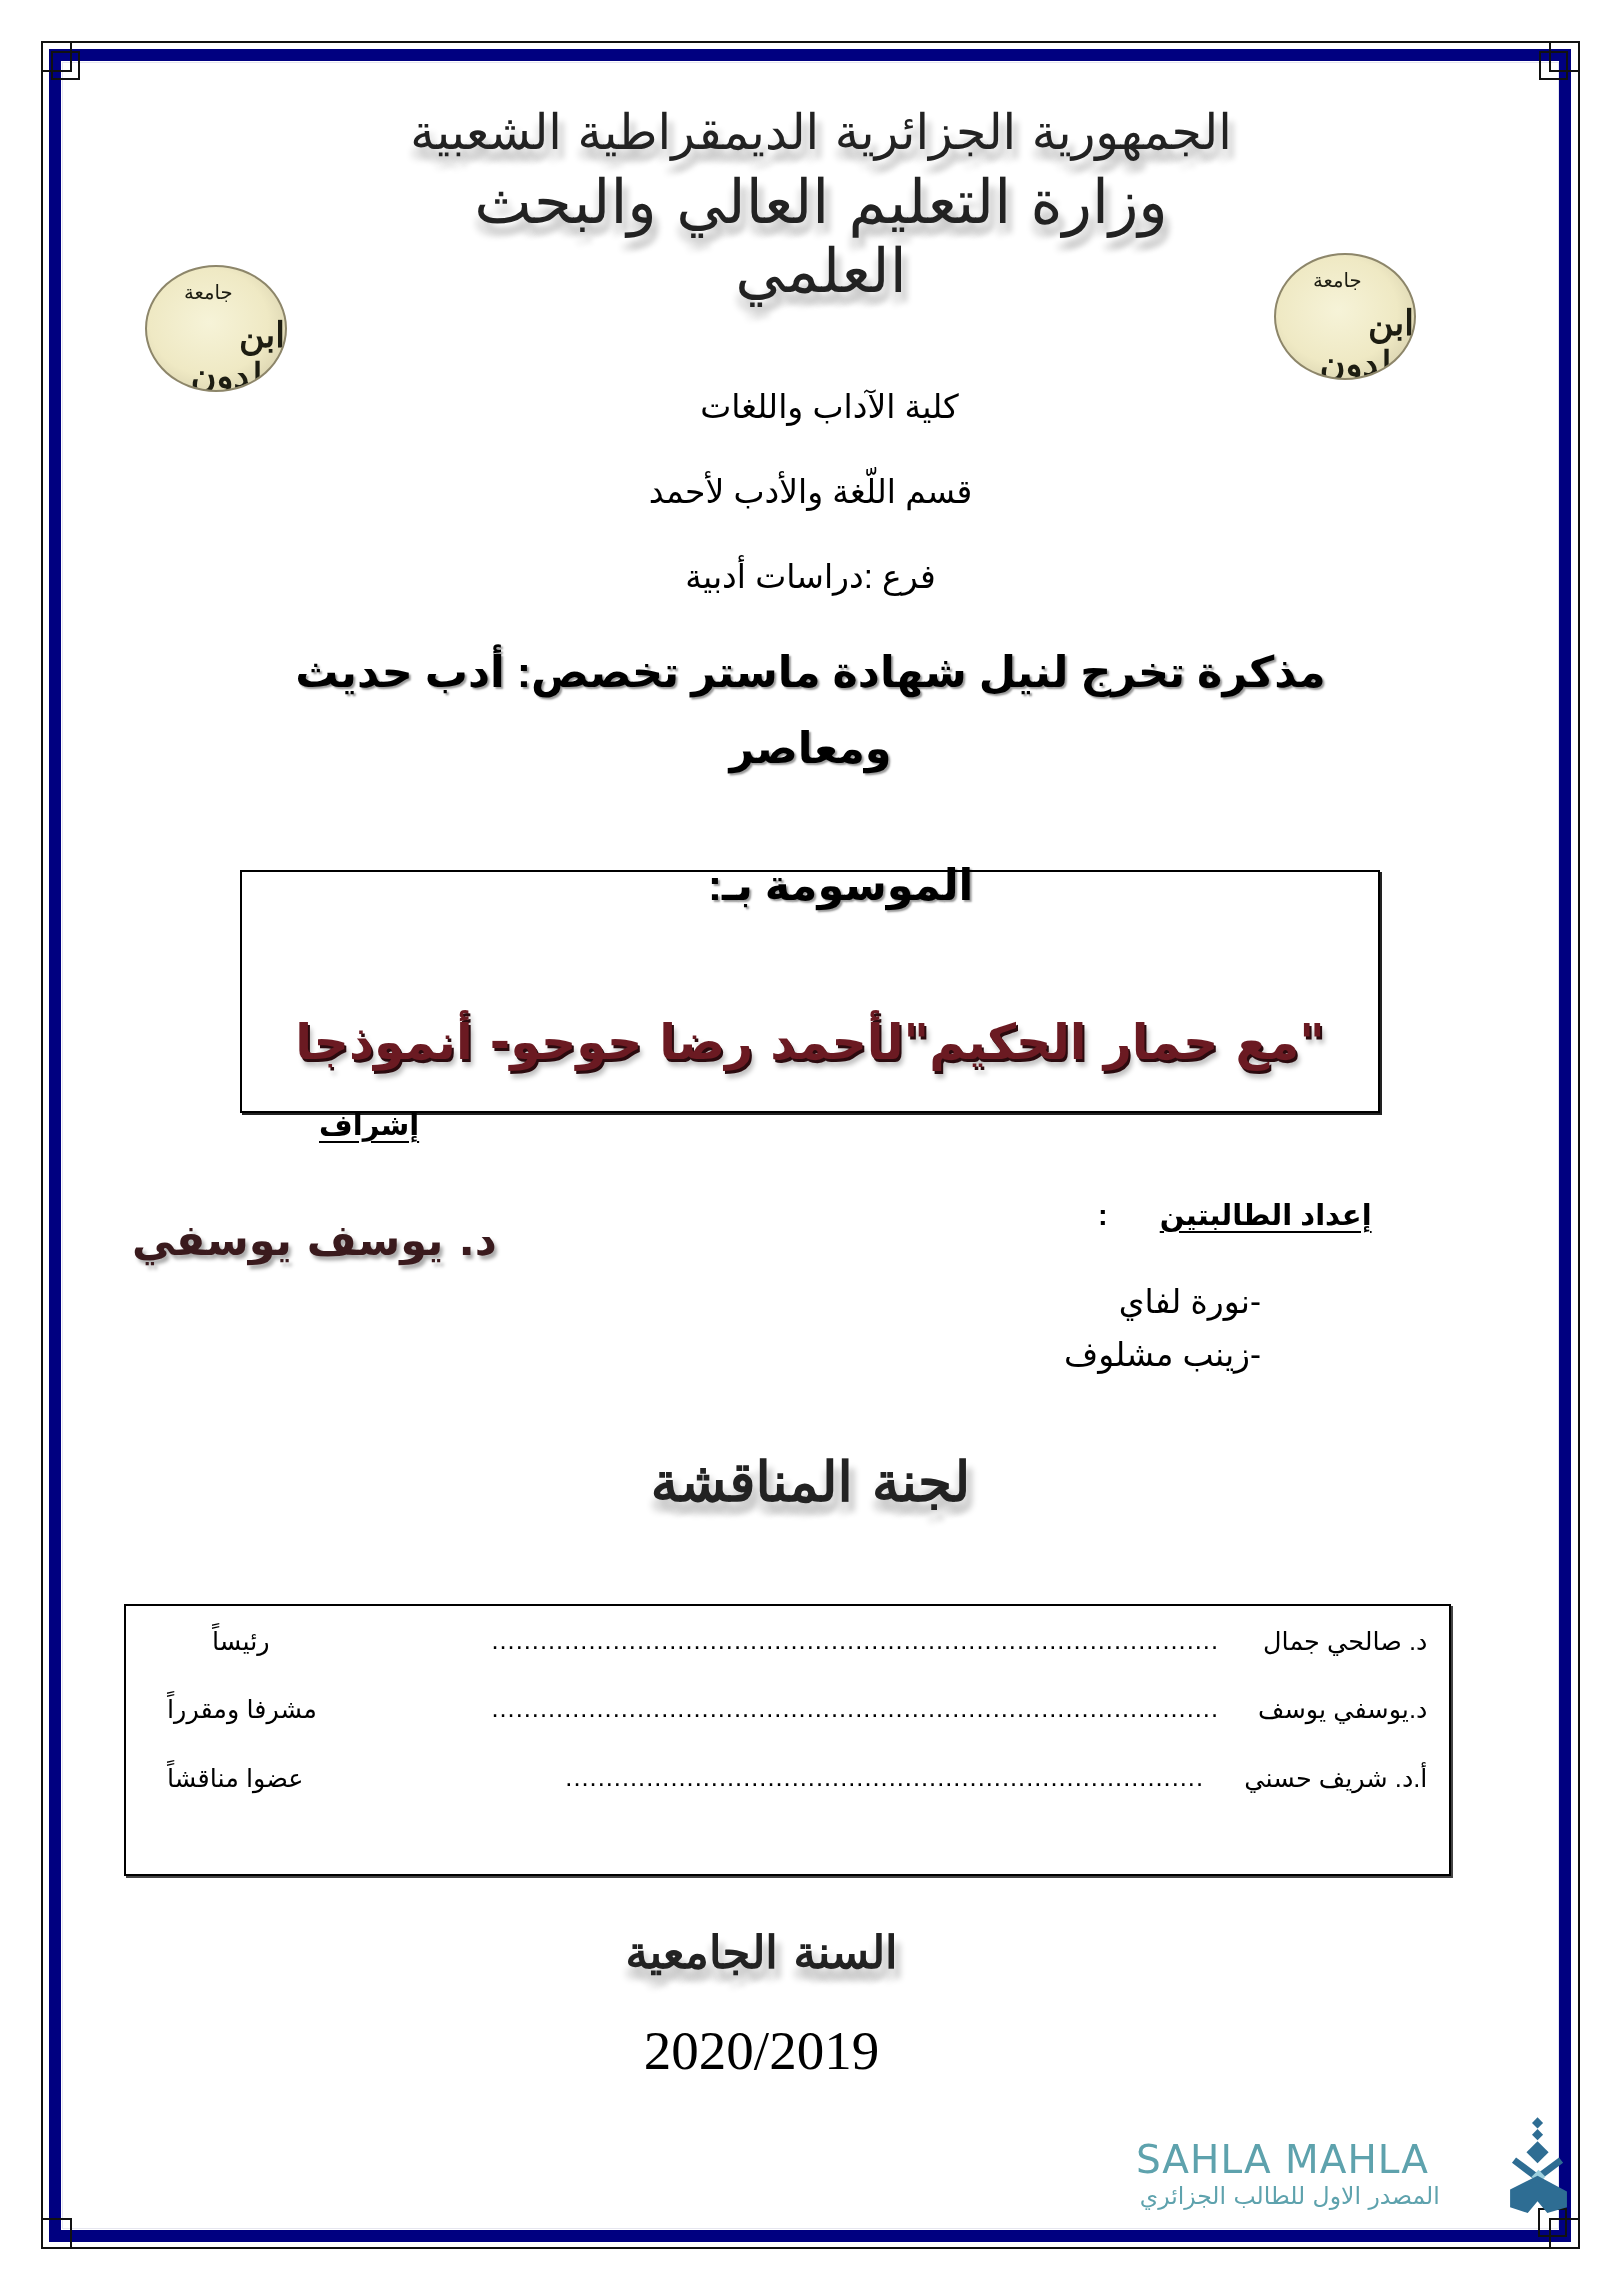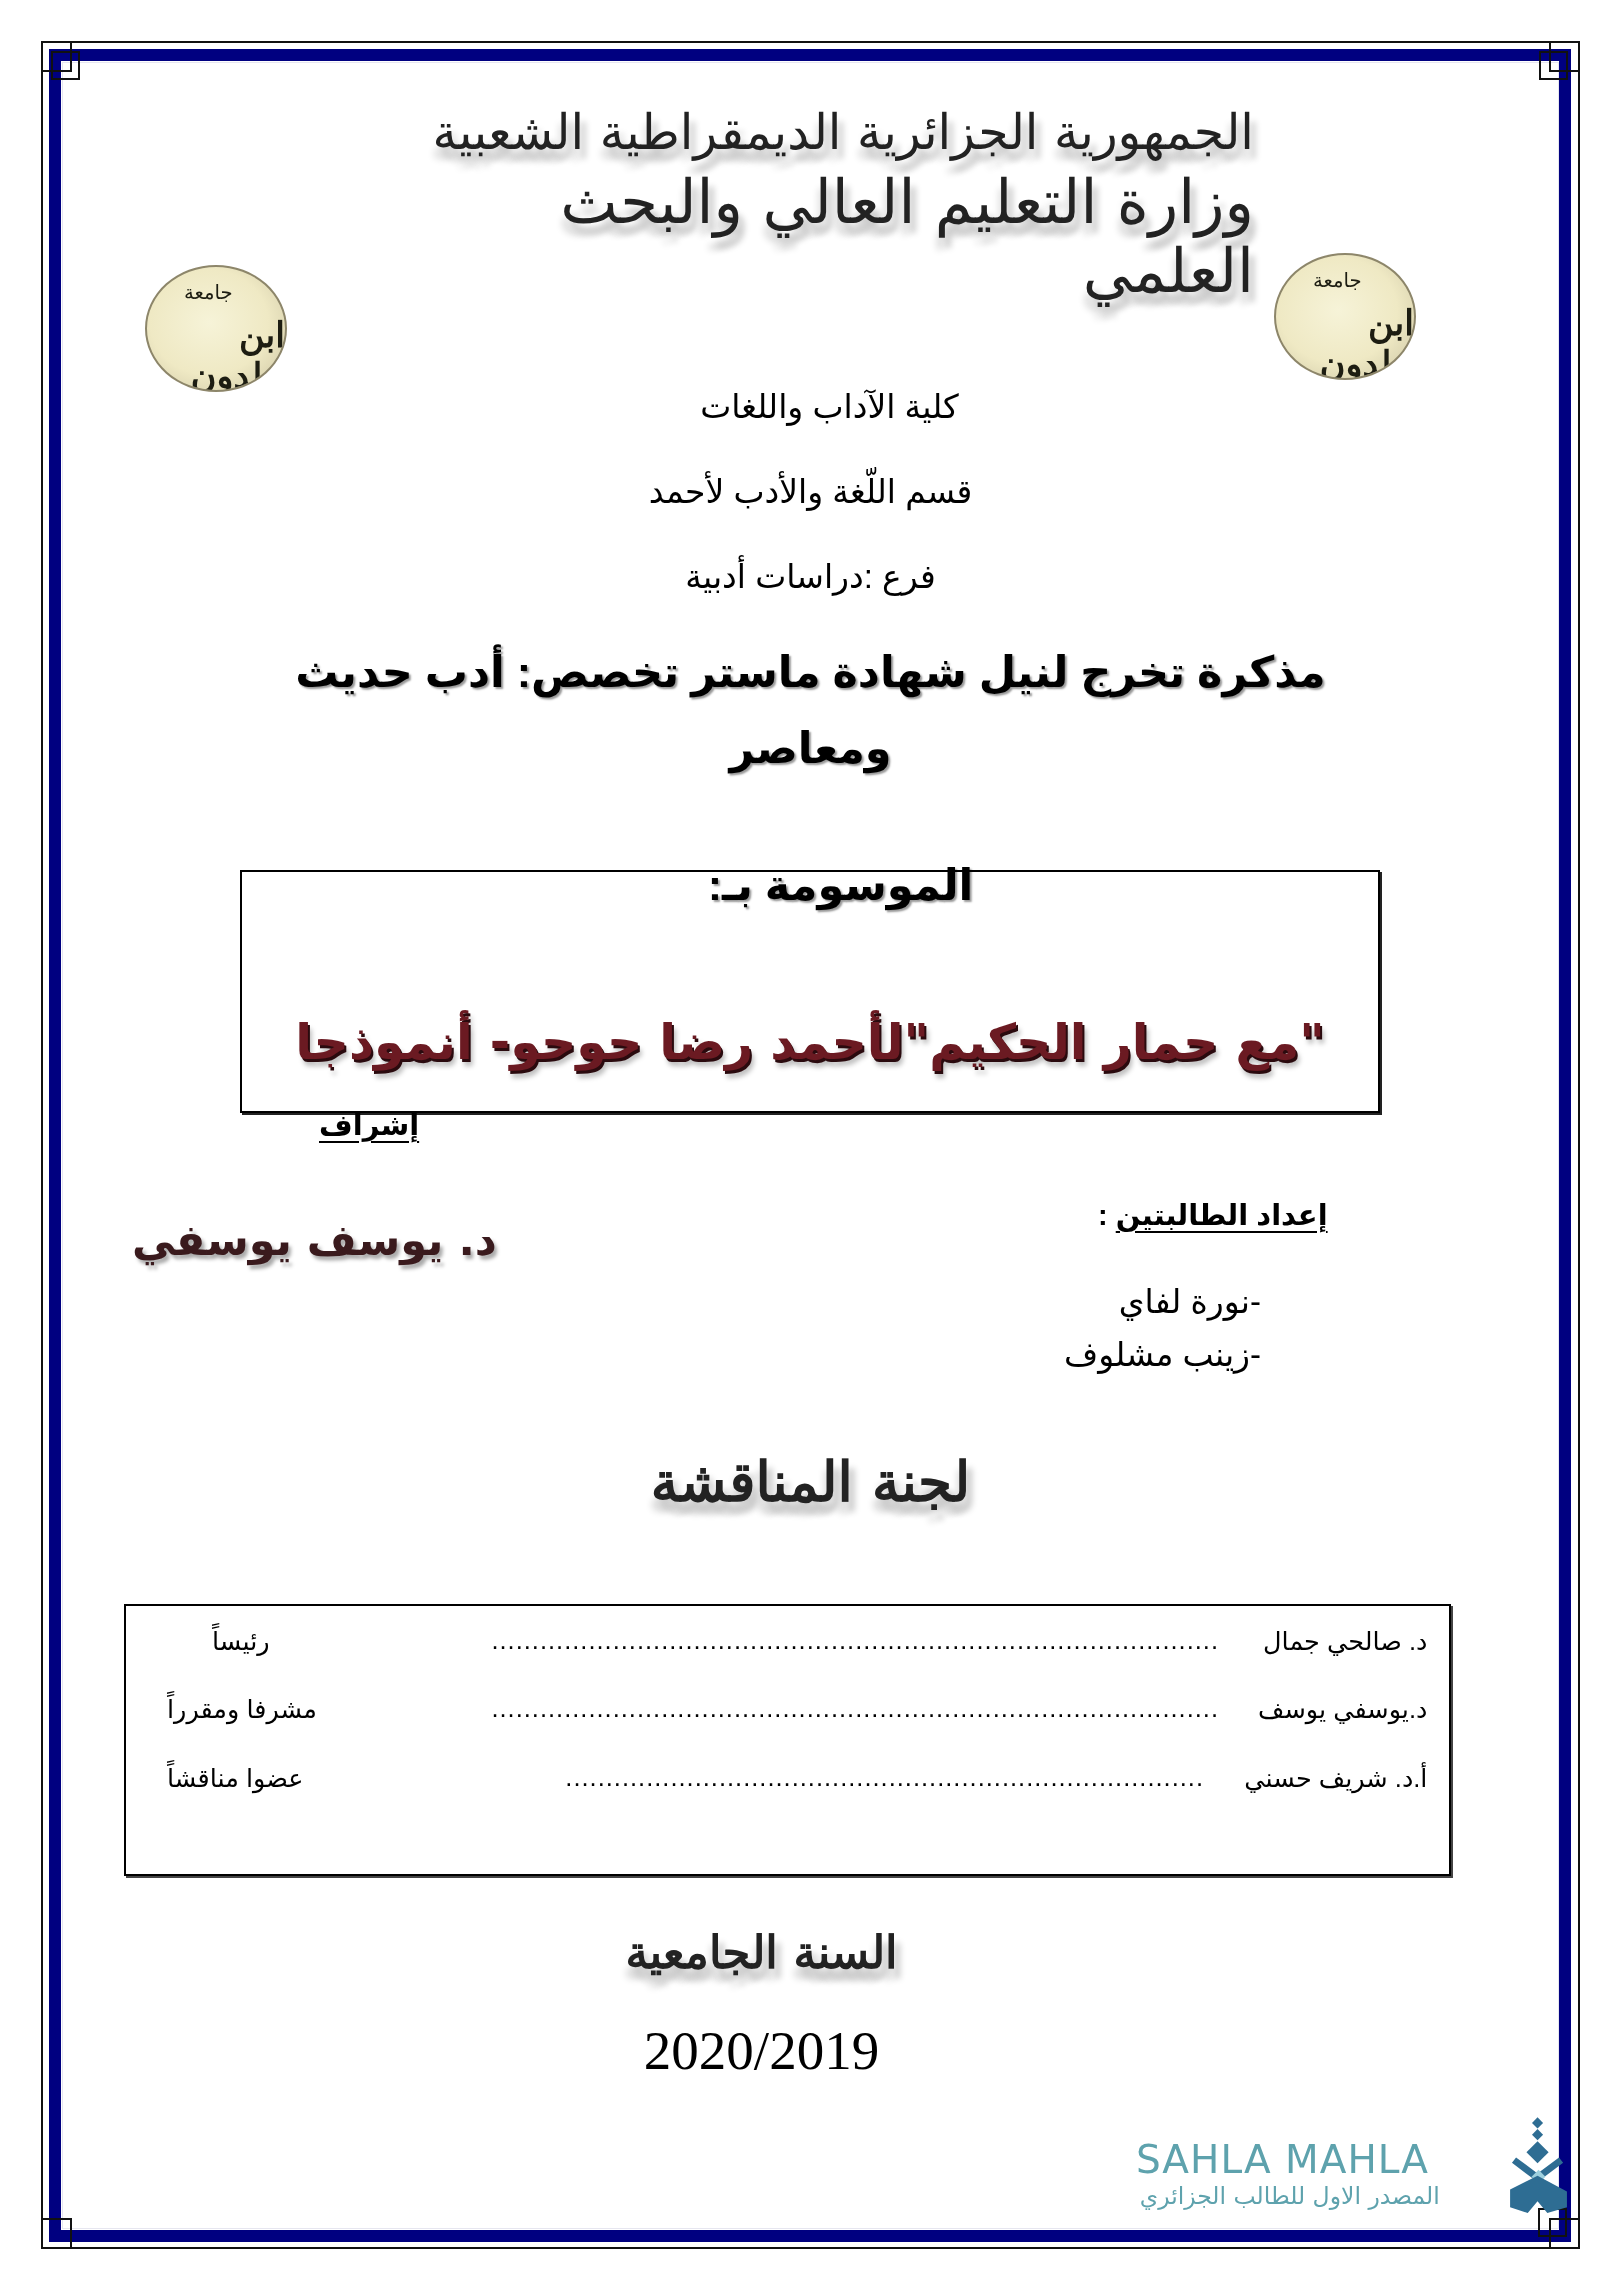--- a/index.html
+++ b/index.html
@@ -39,21 +39,21 @@
 <div class="border-blue"></div>
 <div class="border-inner"></div>
 <div class="corner" style="left:41px;top:41px;"></div>
 <div class="corner" style="left:51px;top:51px;width:29px;height:29px;"></div>
 <div class="corner" style="left:1549px;top:41px;"></div>
 <div class="corner" style="left:1539px;top:51px;width:29px;height:29px;"></div>
 <div class="corner" style="left:41px;top:2218px;"></div>
 <div class="corner" style="left:1549px;top:2218px;"></div>
 <div class="corner" style="left:1538px;top:2208px;width:29px;height:29px;"></div>
 
-<div class="abs rtl calligraphy" style="left:372px; top:98px; width:882px; text-align:right;">
+<div class="abs rtl calligraphy" style="left:380px; top:98px; width:882px; text-align:center;">
   <div style="font-size:49px; line-height:69px;">الجمهورية الجزائرية الديمقراطية الشعبية</div>
   <div style="font-size:61px; line-height:69px;">وزارة التعليم العالي والبحث العلمي</div>
 </div>
 
 <div class="seal" style="left:145px; top:265px;">
   <span style="top:13.7px; left:37px; font-size:19.6px;">جامعة</span>
   <span class="rtl" style="top:47px; left:11.8px; font-size:35px; font-weight:bold;">ابن خلدون</span>
 </div>
 <div class="seal" style="left:1274px; top:253px;">
   <span style="top:13.7px; left:37px; font-size:19.6px;">جامعة</span>
@@ -69,21 +69,21 @@
 <div class="center-line rtl" style="top:860px; font-size:43px; font-weight:bold; text-shadow:2px 2px 2px #999;padding-left:30px;">الموسومة بـ:</div>
 
 <div class="title-box">
   <div class="rtl stylized" style="position:absolute; left:0; right:0; top:142px; text-align:center; font-size:49px;">"مع حمار الحكيم"لأحمد رضا حوحو- أنموذجا</div>
 </div>
 
 <div class="abs rtl" style="left:319px; top:1108px; font-size:29px; font-weight:bold; text-decoration:underline; text-underline-offset:5.9px;">إشراف</div>
 <div class="abs rtl" style="left:132px; top:1215px; font-size:43px; font-weight:bold; color:#3a1a1d; text-shadow:2.9px 3.9px 3.9px #aaa; font-family:'DejaVu Sans', sans-serif;">د. يوسف يوسفي</div>
 
 <div class="abs rtl" style="left:1098px; top:1198px; font-size:29px; font-weight:bold;">
-  <span style="text-decoration:underline; text-underline-offset:5.9px;">إعداد الطالبتين</span>
+  <span style="text-decoration:underline; text-underline-offset:5.9px;margin-left:44px;">إعداد الطالبتين</span>
   <span>:</span>
 </div>
 <div class="abs rtl" style="right:360px; top:1282px; font-size:33px;">-نورة لفاي</div>
 <div class="abs rtl" style="right:360px; top:1335px; font-size:33px;">-زينب مشلوف</div>
 
 <div class="center-line rtl calligraphy" style="top:1449px; font-size:55px; font-weight:bold;">لجنة المناقشة</div>
 
 <div class="committee-box">
   <div class="committee-row rtl" style="top:19.6px;">
     <span style="position:absolute; right:21.6px;">د. صالحي جمال</span>

